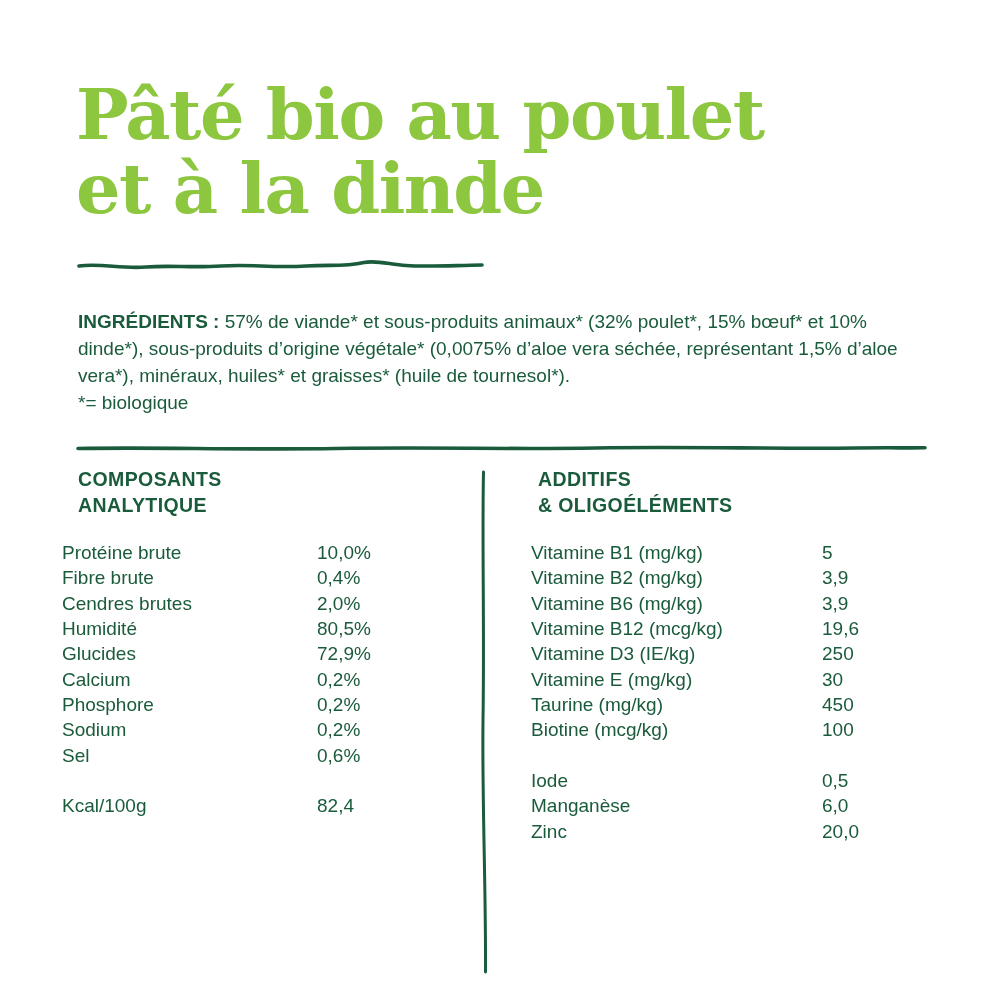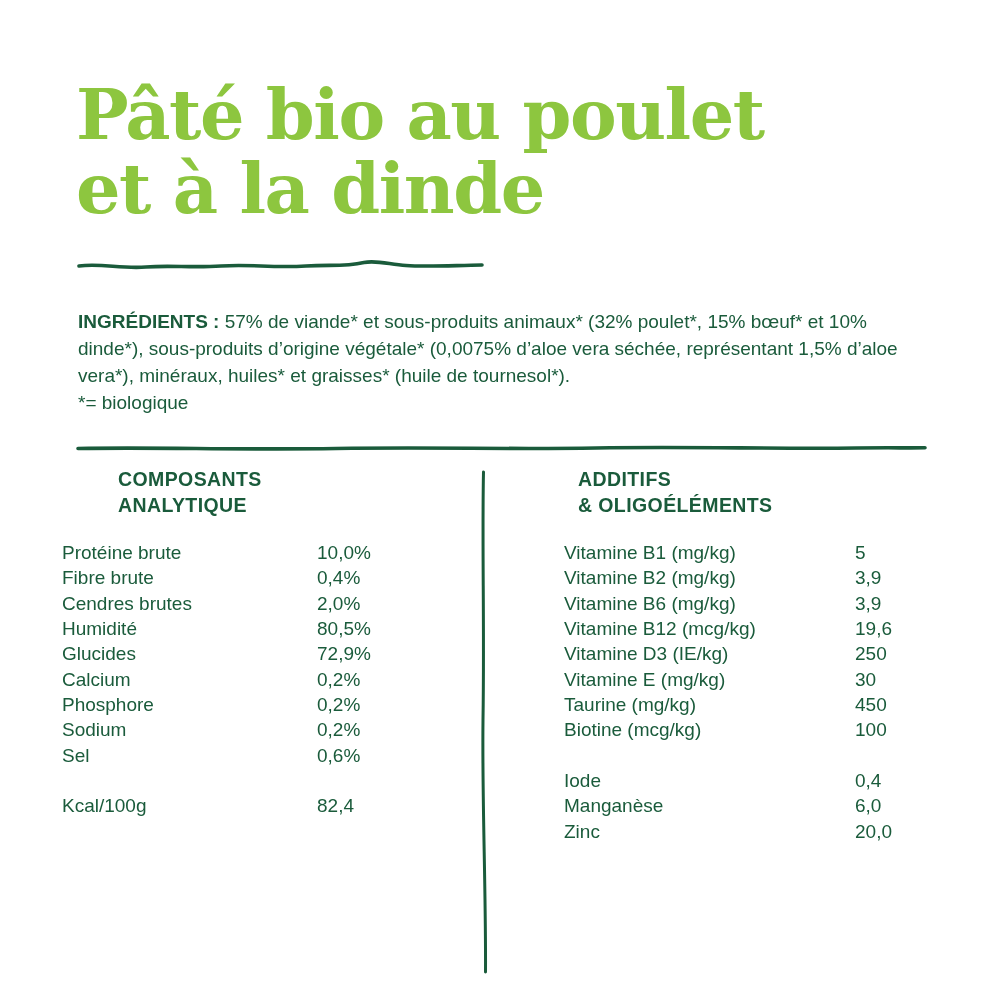--- a/index.html
+++ b/index.html
@@ -43,33 +43,32 @@
   .ingredients b { font-weight: 700; }
   .col-heading {
     position: absolute;
     top: 466px;
     font-weight: 700;
     font-size: 19.5px;
     line-height: 26px;
     letter-spacing: 0.4px;
     color: var(--dark-green);
     white-space: pre;
-    margin-left: 40px;
   }
   .heading-left { left: 78px; }
   .heading-right { left: 538px; }
   .data-table {
     position: absolute;
     top: 540px;
     font-size: 19px;
     line-height: 25.35px;
     color: var(--dark-green);
   }
   .table-left  { left: 62px;  width: 390px; }
-  .table-right { left: 564px; width: 392px; }
+  .table-right { left: 531px; width: 392px; }
   .row { position: relative; height: 25.35px; white-space: nowrap; }
   .row .val { position: absolute; top: 0; }
   .table-left  .row .val { left: 255px; }
   .table-right .row .val { left: 291px; }
   .row.spacer { height: 25.35px; }
 </style>
 </head>
 <body>
 
 <div class="page-title"><span>Pâté bio au poulet</span><br><span>et à la dinde</span></div>
@@ -118,16 +117,16 @@
 <div class="data-table table-right">
   <div class="row"><span class="lbl">Vitamine B1 (mg/kg)</span><span class="val">5</span></div>
   <div class="row"><span class="lbl">Vitamine B2 (mg/kg)</span><span class="val">3,9</span></div>
   <div class="row"><span class="lbl">Vitamine B6 (mg/kg)</span><span class="val">3,9</span></div>
   <div class="row"><span class="lbl">Vitamine B12 (mcg/kg)</span><span class="val">19,6</span></div>
   <div class="row"><span class="lbl">Vitamine D3 (IE/kg)</span><span class="val">250</span></div>
   <div class="row"><span class="lbl">Vitamine E (mg/kg)</span><span class="val">30</span></div>
   <div class="row"><span class="lbl">Taurine (mg/kg)</span><span class="val">450</span></div>
   <div class="row"><span class="lbl">Biotine (mcg/kg)</span><span class="val">100</span></div>
   <div class="row spacer"></div>
-  <div class="row"><span class="lbl">Iode</span><span class="val">0,4</span></div>
+  <div class="row"><span class="lbl">Iode</span><span class="val">0,5</span></div>
   <div class="row"><span class="lbl">Manganèse</span><span class="val">6,0</span></div>
   <div class="row"><span class="lbl">Zinc</span><span class="val">20,0</span></div>
 </div>
 
 </body></html>

